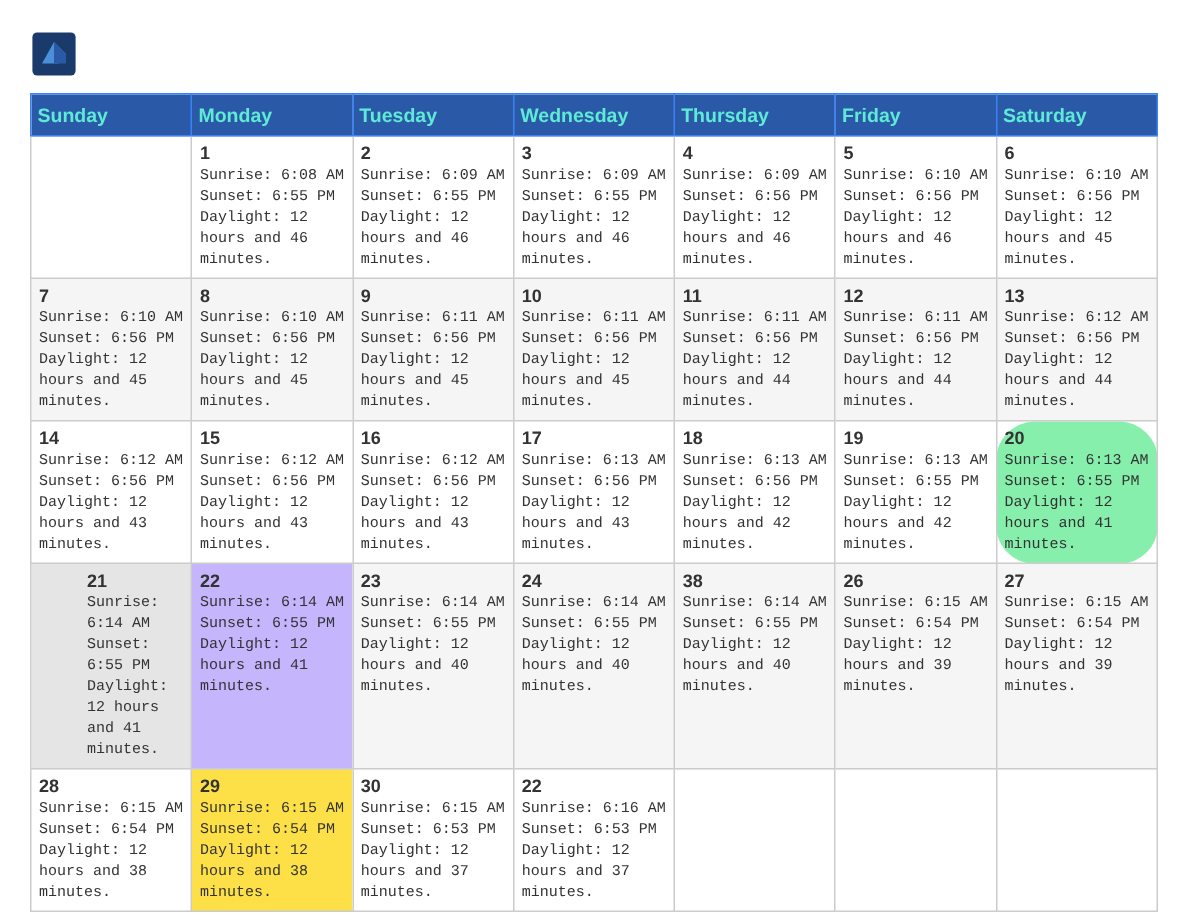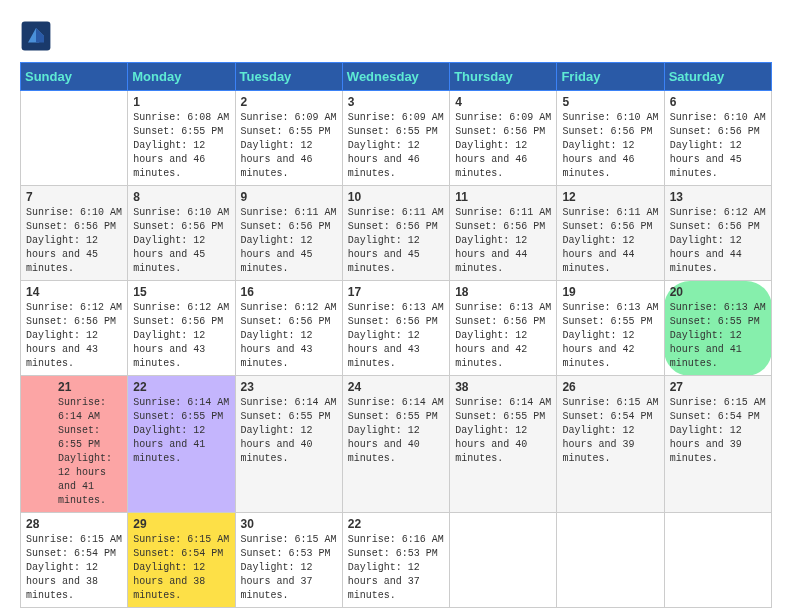--- a/index.html
+++ b/index.html
@@ -208,21 +208,21 @@
         <td style="background-color: rgb(255, 255, 255);">
           <span class="day-number">19</span>
           <div class="day-info">Sunrise: 6:13 AM<br>Sunset: 6:55 PM<br>Daylight: 12 hours and 42 minutes.</div>
         </td>
         <td style="background-color: #86efac; border-radius: 26px;">
           <span class="day-number">20</span>
           <div class="day-info">Sunrise: 6:13 AM<br>Sunset: 6:55 PM<br>Daylight: 12 hours and 41 minutes.</div>
         </td>
       </tr>
       <tr>
-        <td style="background-color: #fca5a5; padding-left: 37px;">
+        <td style="background-color: #e5e5e5; padding-left: 37px;">
           <span class="day-number">21</span>
           <div class="day-info">Sunrise: 6:14 AM<br>Sunset: 6:55 PM<br>Daylight: 12 hours and 41 minutes.</div>
         </td>
         <td style="background-color: #c4b5fd;">
           <span class="day-number">22</span>
           <div class="day-info">Sunrise: 6:14 AM<br>Sunset: 6:55 PM<br>Daylight: 12 hours and 41 minutes.</div>
         </td>
         <td style="background-color: rgb(245, 245, 245);">
           <span class="day-number">23</span>
           <div class="day-info">Sunrise: 6:14 AM<br>Sunset: 6:55 PM<br>Daylight: 12 hours and 40 minutes.</div>

